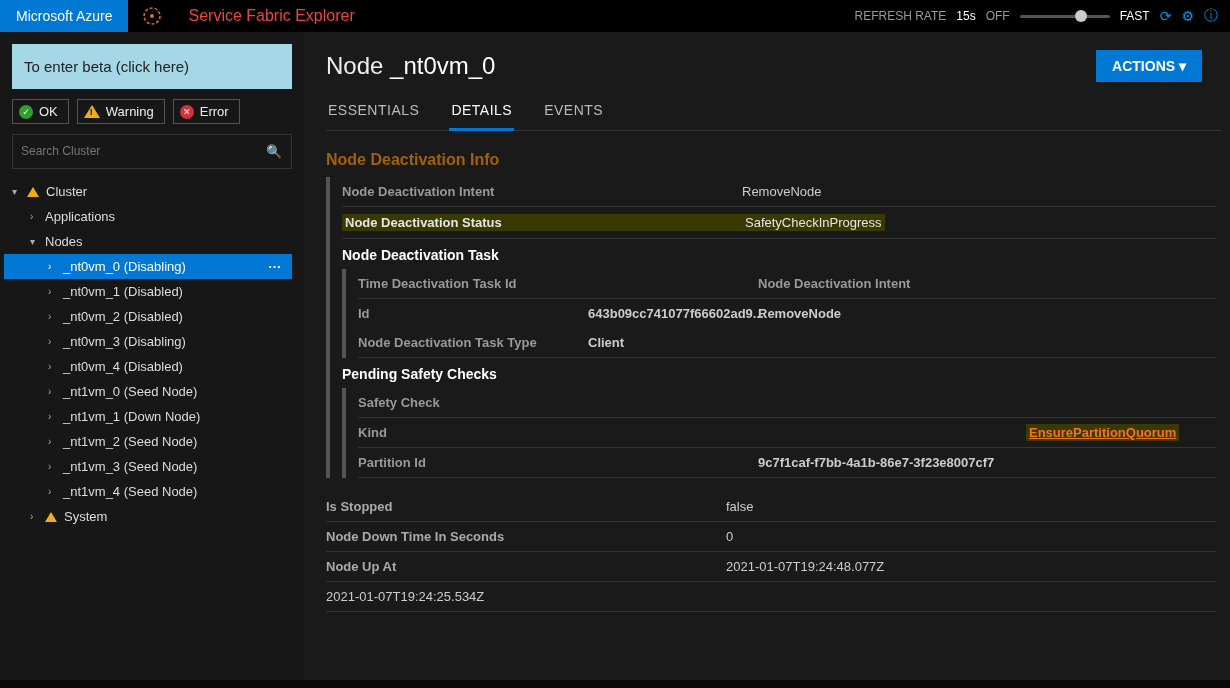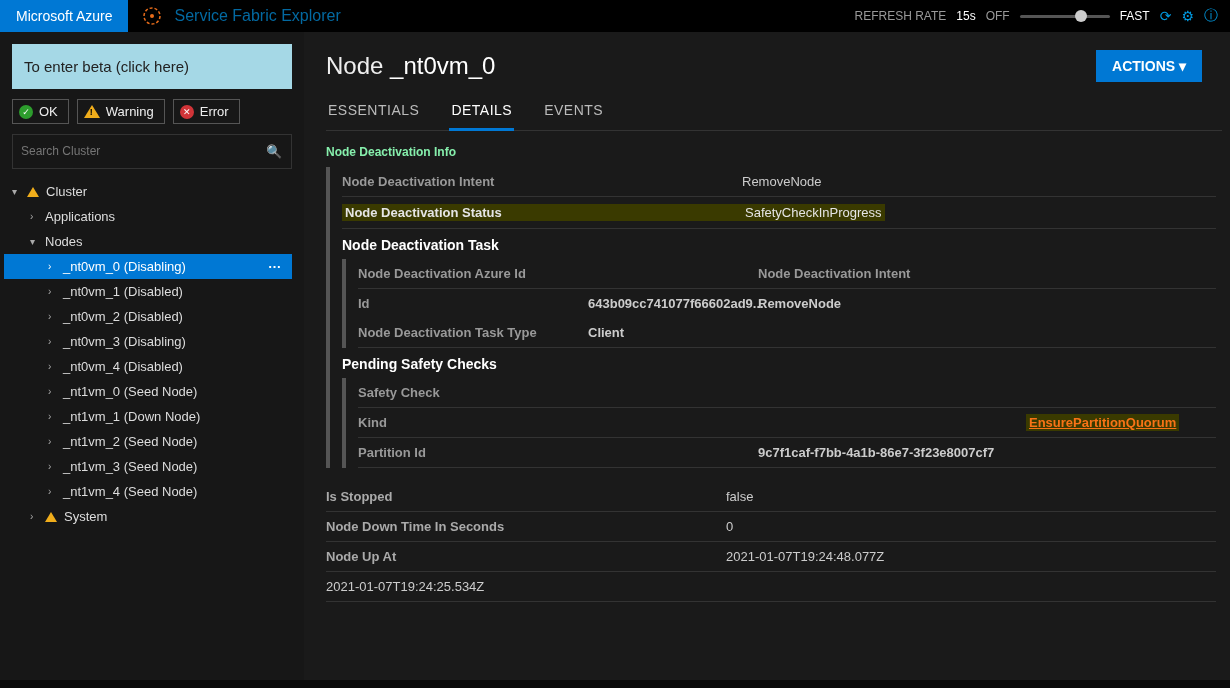--- a/index.html
+++ b/index.html
@@ -27,24 +27,24 @@
     padding: 0 16px;
     font-size: 14px;
     color: #fff;
   }
   .sf-logo {
     width: 32px; height: 32px;
     display: flex; align-items: center; justify-content: center;
     margin-left: 8px;
   }
   .sf-title {
-    margin-left: 6px;
+    margin-left: 20px;
     font-size: 16px;
     font-weight: 300;
-    color: #0369a1;
+    color: #ef4444;
   }
   .topbar-right {
     margin-left: auto;
     display: flex;
     align-items: center;
     gap: 10px;
     padding-right: 12px;
     font-size: 12px;
     color: #999;
   }
@@ -135,21 +135,21 @@
   .tab.active { color: #fff; border-bottom: 3px solid #0078d4; margin-bottom: -1px; }
   .scroll-area {
     height: 520px;
     overflow-y: scroll;
     padding-right: 6px;
   }
   .scroll-area::-webkit-scrollbar { width: 14px; }
   .scroll-area::-webkit-scrollbar-track { background: #111; }
   .scroll-area::-webkit-scrollbar-thumb { background: #555; border-radius: 2px; }
 
-  .section-h { color: #86efac; font-size: 12px; font-weight: 600; margin: 0 0 8px 0; }
+  .section-h { color: #a16207; font-size: 16px; font-weight: 600; margin: 6px 0 8px 0; }
   .section-block {
     border-left: 4px solid #555;
     padding-left: 12px;
     margin-bottom: 14px;
   }
   .kv-row {
     display: flex;
     border-bottom: 1px solid #333;
     padding: 7px 0;
   }
@@ -307,21 +307,21 @@
           <div class="kv-value">RemoveNode</div>
         </div>
         <div class="kv-row highlight-row">
           <div class="kv-label">Node Deactivation Status</div>
           <div class="kv-value">SafetyCheckInProgress</div>
         </div>
 
         <div class="sub-title">Node Deactivation Task</div>
         <div class="inner-block">
           <div class="two-col-head">
-            <div class="c1">Node Deactivation Azure Id</div>
+            <div class="c1">Time Deactivation Task Id</div>
             <div class="c2">Node Deactivation Intent</div>
           </div>
           <div class="task-grid">
             <div class="cell lbl">Id</div>
             <div class="cell" style="font-weight:600">643b09cc741077f66602ad9...</div>
             <div class="cell" style="font-weight:600">RemoveNode</div>
             <div class="cell lbl">Node Deactivation Task Type</div>
             <div class="cell" style="font-weight:600">Client</div>
             <div class="cell"></div>
           </div>

